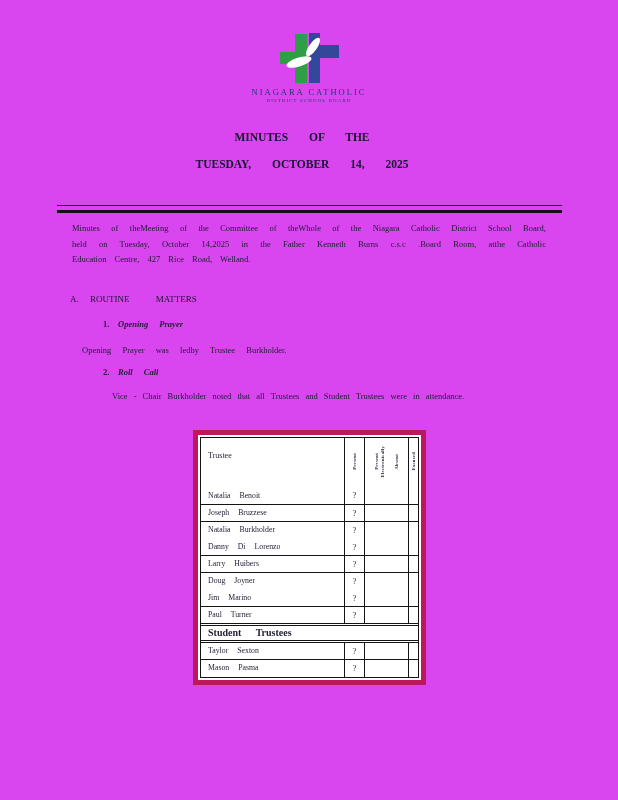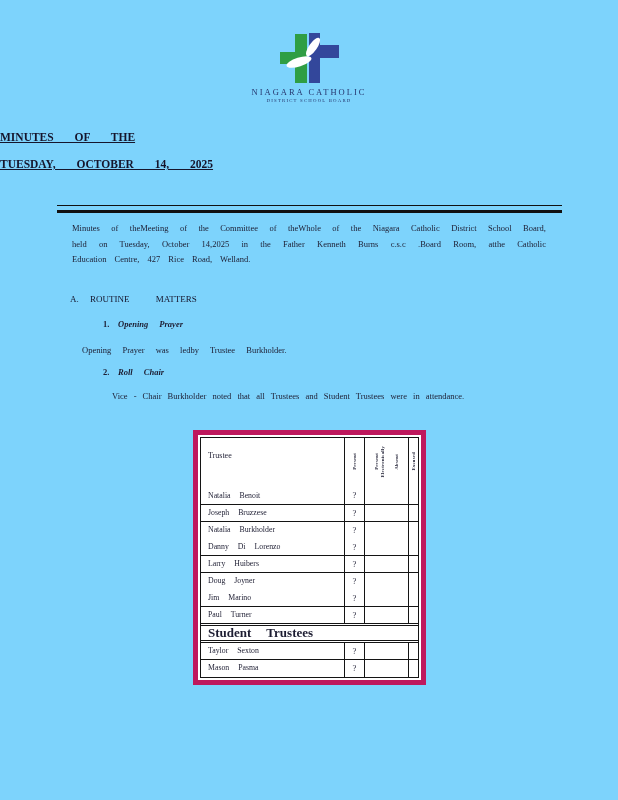--- a/index.html
+++ b/index.html
@@ -1,30 +1,30 @@
 <!DOCTYPE html>
 <html><head>
 <meta charset="utf-8">
 <style>
   * { margin:0; padding:0; box-sizing:border-box; }
   html,body { background:#ffffff; }
   #page {
-    position:relative; width:618px; height:800px; background:#7dd3fc;
+    position:relative; width:618px; height:800px; background:#d946ef;
     font-family:"Liberation Serif", serif; color:#1d1d32; overflow:hidden;
   }
 
   
   .logo-block { position:absolute; top:32px; left:0; width:100%; text-align:center; }
   .logo-cross { display:block; margin:0 auto; }
   .org1 { font-size:8.5px; letter-spacing:2px; color:#26366e; margin-top:3px; white-space:nowrap; }
   .org2 { font-size:4.8px; letter-spacing:1.2px; color:#26366e; margin-top:1px; white-space:nowrap; }
 
   
-  .title-block { position:absolute; top:131px; left:0; width:100%; text-align:left;
-                 font-weight:bold; font-size:11.5px; color:#15152c;text-decoration:underline; }
+  .title-block { position:absolute; top:131px; left:0; width:100%; text-align:center;
+                 font-weight:bold; font-size:11.5px; color:#15152c; }
   .title-l1 { word-spacing:18px; margin-right:14px; }
   .title-l2 { word-spacing:21px; margin-top:6px; margin-right:50px; }
   .title-l3 { word-spacing:18px; margin-top:15px; margin-right:14px; }
 
   
   .rule { position:absolute; top:205px; left:57px; width:505px; height:8px;
           border-top:1.5px solid #111; border-bottom:3.5px solid #111; }
 
   
   .intro { position:absolute; top:221px; left:72px; width:474px; font-size:8.5px; line-height:15.5px; }
@@ -64,21 +64,21 @@
             white-space:nowrap; }
   .vpair { display:flex; gap:1px; align-items:center; }
 
   .body-row { height:17px; line-height:16px; font-size:7.8px; border-bottom:1px solid #141414; }
   .body-row .c-present { font-size:8.5px; }
   #trustee-rows .body-row:first-child { height:20px; line-height:21px; }
   .no-divider { border-bottom:none; }
   #student-rows .body-row:last-child { border-bottom:none; }
 
   .spacer { height:2px; border-bottom:1px solid #141414; }
-  .student-row { height:15px; line-height:14px; font-size:13px; font-weight:bold;
+  .student-row { height:15px; line-height:14px; font-size:10px; font-weight:bold;
                  border-bottom:1px solid #141414;align-items:center; }
   .student-row .c-name { word-spacing:12px; }
 </style>
 </head>
 <body>
 
 <div id="page">
 
   <div class="logo-block">
     <svg class="logo-cross" width="62" height="52" viewBox="0 0 62 52">
@@ -117,21 +117,21 @@
   <div class="secA">
     <span class="letter">A.</span><span class="heading">ROUTINE MATTERS</span>
   </div>
 
   <div class="item-title item1-title">
     <span class="item-num">1.</span><span class="item-name">Opening Prayer</span>
   </div>
   <div class="item1-body">Opening Prayer was ledby Trustee Burkholder.</div>
 
   <div class="item-title item2-title">
-    <span class="item-num">2.</span><span class="item-name">Roll Chair</span>
+    <span class="item-num">2.</span><span class="item-name">Roll Call</span>
   </div>
   <div class="item2-body">Vice - Chair Burkholder noted that all Trustees and Student Trustees were in attendance.</div>
 
   <div class="att-table">
     <div class="t-outer">
       <div class="t-inner">
 
         <div class="trow header-row">
           <div class="c-name">Trustee</div>
           <div class="c-present hcell">

